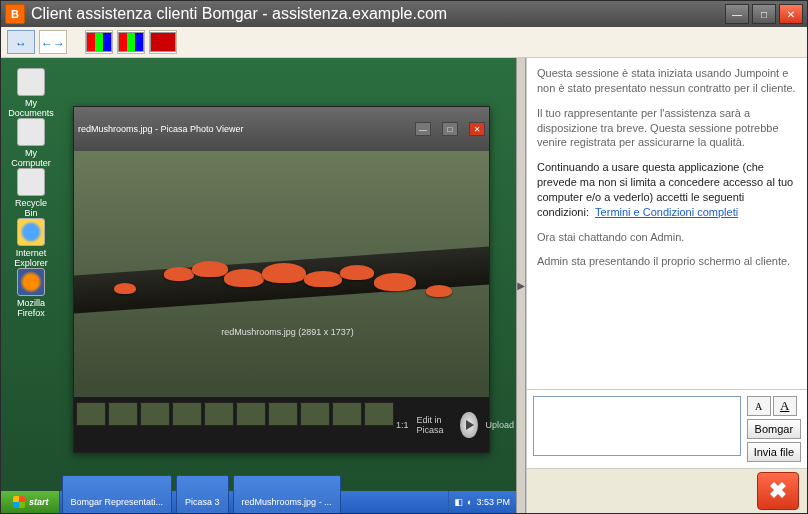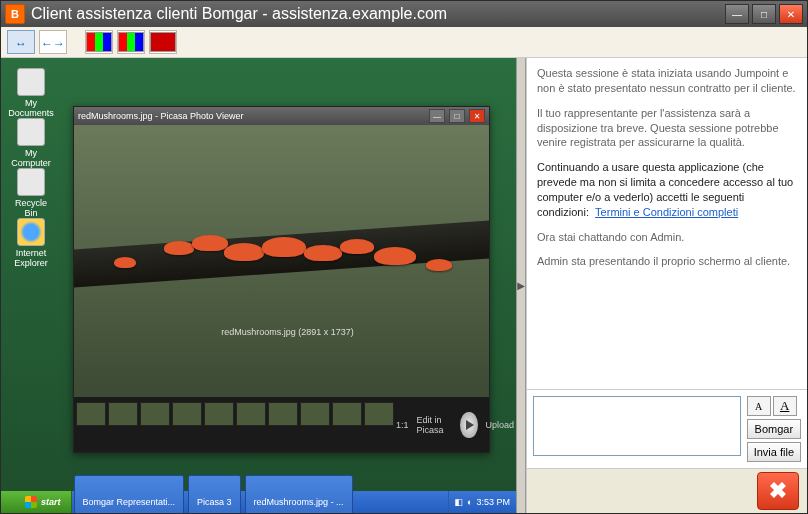--- a/index.html
+++ b/index.html
@@ -22,37 +22,37 @@
 .divider{width:8px;background:#d4d0c8;display:flex;align-items:center;justify-content:center;color:#555;font-size:10px;border-left:1px solid #999;border-right:1px solid #999}
 .right{width:280px;background:#fff;display:flex;flex-direction:column;border-left:1px solid #ccc}
 
 .desktop{position:absolute;left:0;top:0;right:0;bottom:0;background:linear-gradient(#2b6e3f,#1e4d2c)}
 .desk-icons{position:absolute;left:8px;top:10px;display:flex;flex-direction:column;}
 .dicon{width:44px;display:flex;flex-direction:column;align-items:center;color:#fff;font-size:9px;text-align:center;gap:2px}
 .dicon .img{width:26px;height:26px;background:#e8e8e8;border:1px solid #aaa;border-radius:3px}
 .dicon.ie .img{background:radial-gradient(circle,#4da6ff 40%,#ffd24d 60%)}
 .dicon.ff .img{background:radial-gradient(circle,#ff8a00 40%,#3b5998 60%)}
 .viewer{position:absolute;left:72px;top:48px;width:415px;height:345px;background:#3d3d3d;border:1px solid #222;box-shadow:0 2px 8px rgba(0,0,0,.5);display:flex;flex-direction:column}
-.viewer-title{height:18px;background:linear-gradient(#6a6a6a,#4a4a4a);display:flex;align-items:center;padding:0 4px;color:#fff;font-size:9px;gap:4px}
+.viewer-title{height:18px;background:linear-gradient(#6a6a6a,#4a4a4a);display:flex;align-items:center;padding:13px 4px;color:#fff;font-size:9px;gap:11px}
 .viewer-title .vspacer{flex:1}
 .vbtn{width:14px;height:12px;background:#777;border:1px solid #444;font-size:8px;display:flex;align-items:center;justify-content:center}
 .vbtn.vclose{background:#d9391a}
 .photo{flex:1;background:#5a6a4a;position:relative;overflow:hidden}
 
 .photo .bg{position:absolute;inset:0;background:linear-gradient(180deg,#6a7a5a 0%,#3d4a34 100%)}
 .photo .log{position:absolute;left:-20px;right:-20px;top:110px;height:38px;background:linear-gradient(#2a2a24,#15140f);border-radius:18px;transform:rotate(-4deg)}
 .mush{position:absolute;background:#e2572b;border-radius:50% 50% 40% 40%;box-shadow:0 1px 2px rgba(0,0,0,.5)}
 .viewer-controls{height:55px;background:rgba(20,20,20,.85);display:flex;flex-direction:row}
 .filmstrip{height:30px;display:flex;align-items:center;justify-content:center;gap:2px;padding:2px}
 .thumb{width:28px;height:22px;background:#4a5a3a;border:1px solid #222}
 .ctrlrow{flex:1;display:flex;align-items:center;justify-content:center;gap:8px;color:#ccc;font-size:9px}
 .play{width:26px;height:26px;border-radius:50%;background:radial-gradient(#eee,#999);display:flex;align-items:center;justify-content:center}
 .play::after{content:"";border-left:8px solid #444;border-top:5px solid transparent;border-bottom:5px solid transparent;margin-left:2px}
 .taskbar{position:absolute;left:0;right:0;bottom:0;height:22px;background:linear-gradient(#3a76d6,#245ec0);display:flex;align-items:center;font-size:9px;color:#fff}
-.start{height:22px;padding:0 10px 0 24px;background:linear-gradient(#5fba3a,#3a8a1e);display:flex;align-items:center;gap:4px;font-style:italic;font-weight:bold;border-right:1px solid #2a6a14}
+.start{height:22px;padding:0 10px 0 12px;background:linear-gradient(#5fba3a,#3a8a1e);display:flex;align-items:center;gap:4px;font-style:italic;font-weight:bold;border-right:1px solid #2a6a14}
 .start::before{content:"";width:12px;height:12px;background:conic-gradient(#f25022 0 25%,#7fba00 25% 50%,#00a4ef 50% 75%,#ffb900 75% 100%);border-radius:2px}
 .task{height:18px;margin:0 2px;padding:17px 8px;background:linear-gradient(#4a86e0,#2f68c4);display:flex;align-items:center;border:1px solid #1e4a9a;border-radius:2px;max-width:95px;overflow:hidden;white-space:nowrap}
 .tray{margin-left:auto;height:22px;padding:0 6px;background:linear-gradient(#3a76d6,#245ec0);display:flex;align-items:center;gap:4px;border-left:1px solid #2a5aa8}
 
 .chatlog{flex:1;padding:8px 10px;overflow:auto;color:#666;font-size:11px;line-height:1.35}
 .chatlog p{margin:0 0 10px 0}
 .chatlog .strong{color:#222}
 .chatlog a{color:#1a5fcc;text-decoration:underline}
 .chat-input-area{border-top:1px solid #ccc;padding:6px;display:flex;gap:6px}
 .msgbox{flex:1;height:58px;border:1px solid #7f9db9;background:#fff}
@@ -110,20 +110,24 @@
               <span>My Computer</span>
             </div>
           <div class="dicon">
               <div class="img"></div>
               <span>Recycle Bin</span>
             </div>
           <div class="dicon ie">
               <div class="img"></div>
               <span>Internet Explorer</span>
             </div>
+          <div class="dicon ff">
+              <div class="img"></div>
+              <span>Mozilla Firefox</span>
+            </div>
         </div>
 
         <div class="viewer">
           <div class="viewer-title">
             <span>redMushrooms.jpg - Picasa Photo Viewer</span>
             <span class="vspacer"></span>
             <div class="vbtn">—</div>
             <div class="vbtn">□</div>
             <div class="vbtn vclose">✕</div>
           </div>

